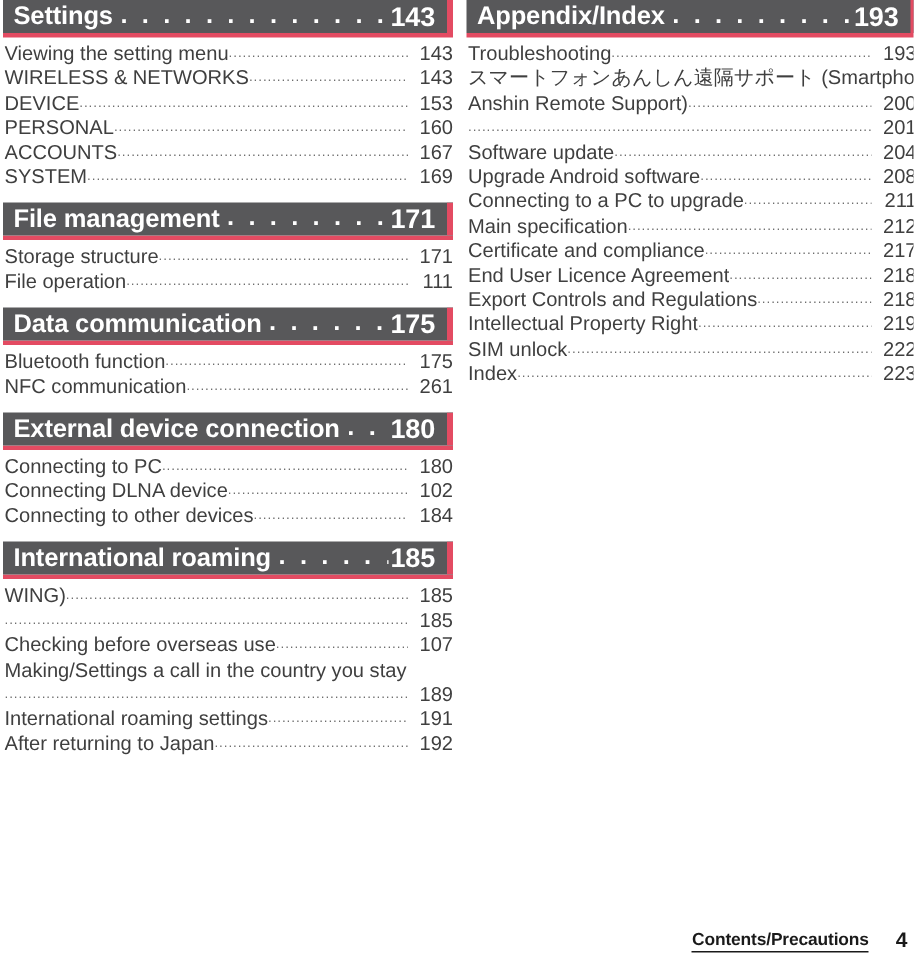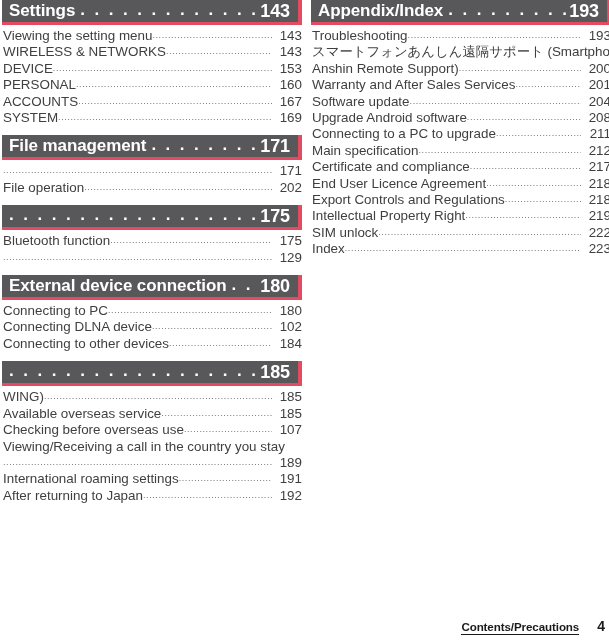--- a/index.html
+++ b/index.html
@@ -210,45 +210,48 @@
       </div>
       <div class="section-block">
         <div class="section-head">
           <span class="sh-title">File management</span>
           <span class="sh-leader">. . . . . . . . . . . . . . . . . . . . . . . . . . . . . . . . . . . . . . . . . . . . . . . . . . .</span>
           <span class="sh-page">171</span>
         </div>
         <div class="section-rule"></div>
         <div class="entries">
           <div class="entry">
+            <span class="entry-label">Storage structure</span>
             <span class="entry-leader">......................................................................................................................................................................................</span>
             <span class="entry-page">171</span>
           </div>
           <div class="entry">
             <span class="entry-label">File operation</span>
             <span class="entry-leader">......................................................................................................................................................................................</span>
-            <span class="entry-page">202</span>
-          </div>
-        </div>
-      </div>
-      <div class="section-block">
-        <div class="section-head">
+            <span class="entry-page">111</span>
+          </div>
+        </div>
+      </div>
+      <div class="section-block">
+        <div class="section-head">
+          <span class="sh-title">Data communication</span>
           <span class="sh-leader">. . . . . . . . . . . . . . . . . . . . . . . . . . . . . . . . . . . . . . . . . . . . . . . . . . .</span>
           <span class="sh-page">175</span>
         </div>
         <div class="section-rule"></div>
         <div class="entries">
           <div class="entry">
             <span class="entry-label">Bluetooth function</span>
             <span class="entry-leader">......................................................................................................................................................................................</span>
             <span class="entry-page">175</span>
           </div>
           <div class="entry">
-            <span class="entry-leader">......................................................................................................................................................................................</span>
-            <span class="entry-page">129</span>
+            <span class="entry-label">NFC communication</span>
+            <span class="entry-leader">......................................................................................................................................................................................</span>
+            <span class="entry-page">261</span>
           </div>
         </div>
       </div>
       <div class="section-block">
         <div class="section-head">
           <span class="sh-title">External device connection</span>
           <span class="sh-leader">. . . . . . . . . . . . . . . . . . . . . . . . . . . . . . . . . . . . . . . . . . . . . . . . . . .</span>
           <span class="sh-page">180</span>
         </div>
         <div class="section-rule"></div>
@@ -265,41 +268,41 @@
           </div>
           <div class="entry">
             <span class="entry-label">Connecting to other devices</span>
             <span class="entry-leader">......................................................................................................................................................................................</span>
             <span class="entry-page">184</span>
           </div>
         </div>
       </div>
       <div class="section-block">
         <div class="section-head">
+          <span class="sh-title">International roaming</span>
           <span class="sh-leader">. . . . . . . . . . . . . . . . . . . . . . . . . . . . . . . . . . . . . . . . . . . . . . . . . . .</span>
           <span class="sh-page">185</span>
         </div>
         <div class="section-rule"></div>
         <div class="entries">
           <div class="entry">
             <span class="entry-label">WING)</span>
             <span class="entry-leader">......................................................................................................................................................................................</span>
             <span class="entry-page">185</span>
           </div>
           <div class="entry">
-            <span class="entry-label">Available overseas service</span>
             <span class="entry-leader">......................................................................................................................................................................................</span>
             <span class="entry-page">185</span>
           </div>
           <div class="entry">
             <span class="entry-label">Checking before overseas use</span>
             <span class="entry-leader">......................................................................................................................................................................................</span>
             <span class="entry-page">107</span>
           </div>
-          <div class="entry-wrap">Viewing/Receiving a call in the country you stay</div>
+          <div class="entry-wrap">Making/Settings a call in the country you stay</div>
           <div class="entry leader-only">
             <span class="entry-label"></span>
             <span class="entry-leader">......................................................................................................................................................................................</span>
             <span class="entry-page">189</span>
           </div>
           <div class="entry">
             <span class="entry-label">International roaming settings</span>
             <span class="entry-leader">......................................................................................................................................................................................</span>
             <span class="entry-page">191</span>
           </div>
@@ -325,21 +328,20 @@
             <span class="entry-leader">......................................................................................................................................................................................</span>
             <span class="entry-page">193</span>
           </div>
           <div class="entry-wrap">スマートフォンあんしん遠隔サポート (Smartphone</div>
           <div class="entry">
             <span class="entry-label">Anshin Remote Support)</span>
             <span class="entry-leader">......................................................................................................................................................................................</span>
             <span class="entry-page">200</span>
           </div>
           <div class="entry">
-            <span class="entry-label">Warranty and After Sales Services</span>
             <span class="entry-leader">......................................................................................................................................................................................</span>
             <span class="entry-page">201</span>
           </div>
           <div class="entry">
             <span class="entry-label">Software update</span>
             <span class="entry-leader">......................................................................................................................................................................................</span>
             <span class="entry-page">204</span>
           </div>
           <div class="entry">
             <span class="entry-label">Upgrade Android software</span>

